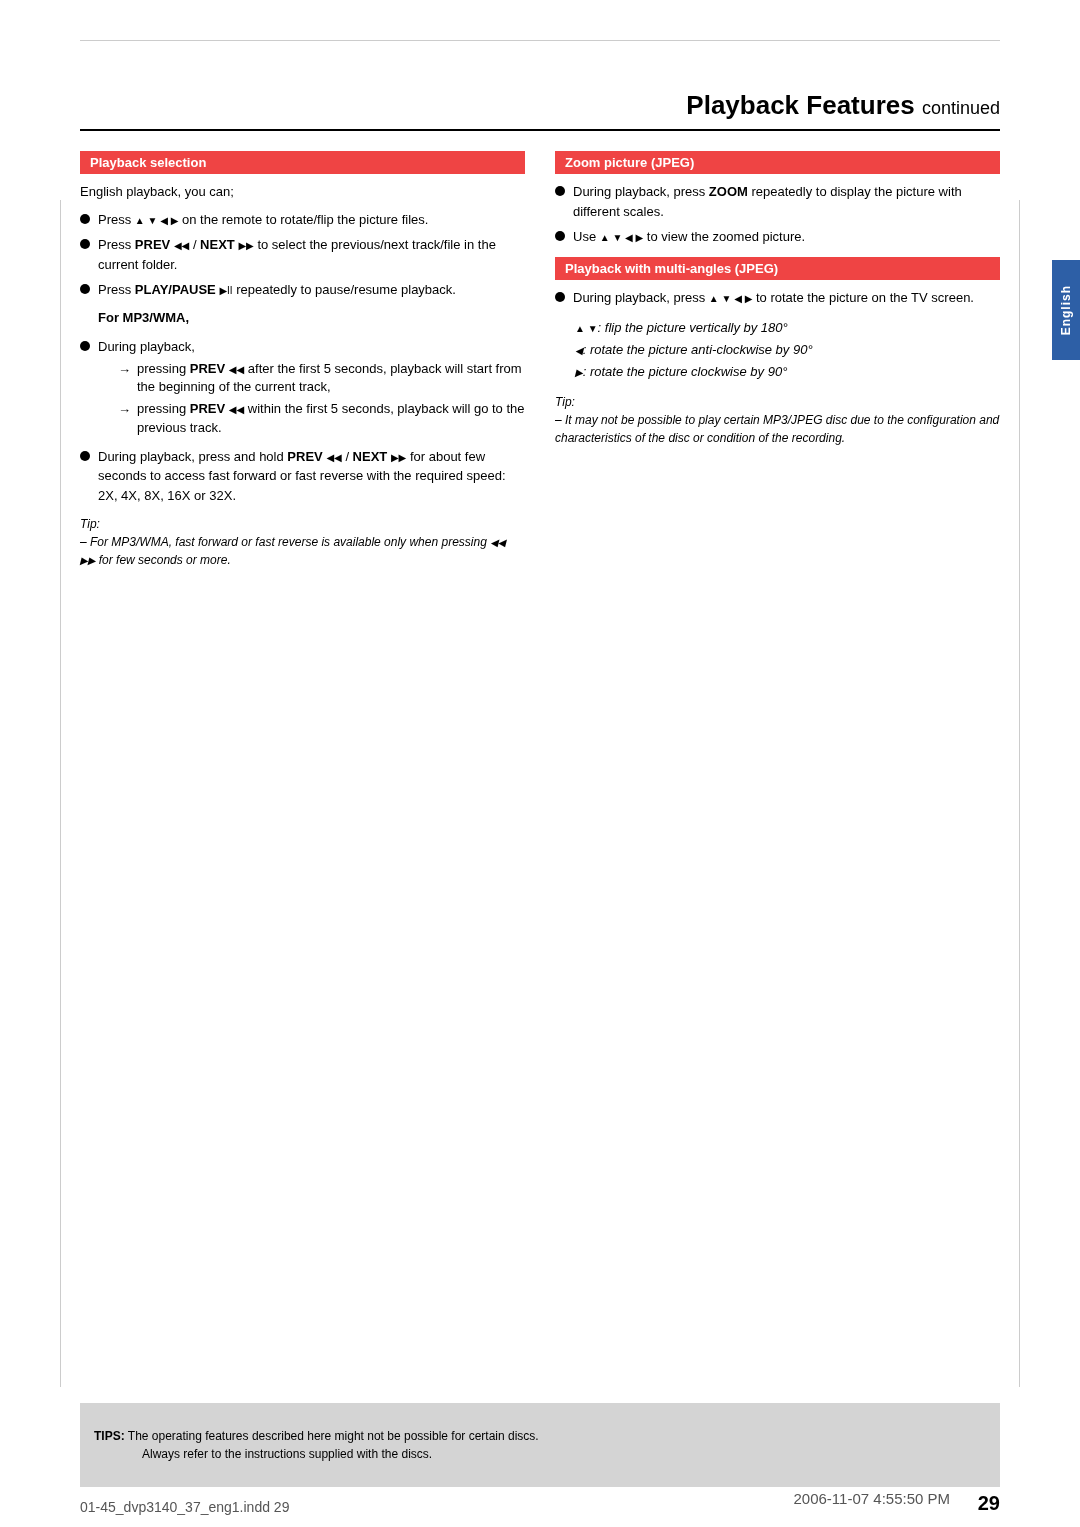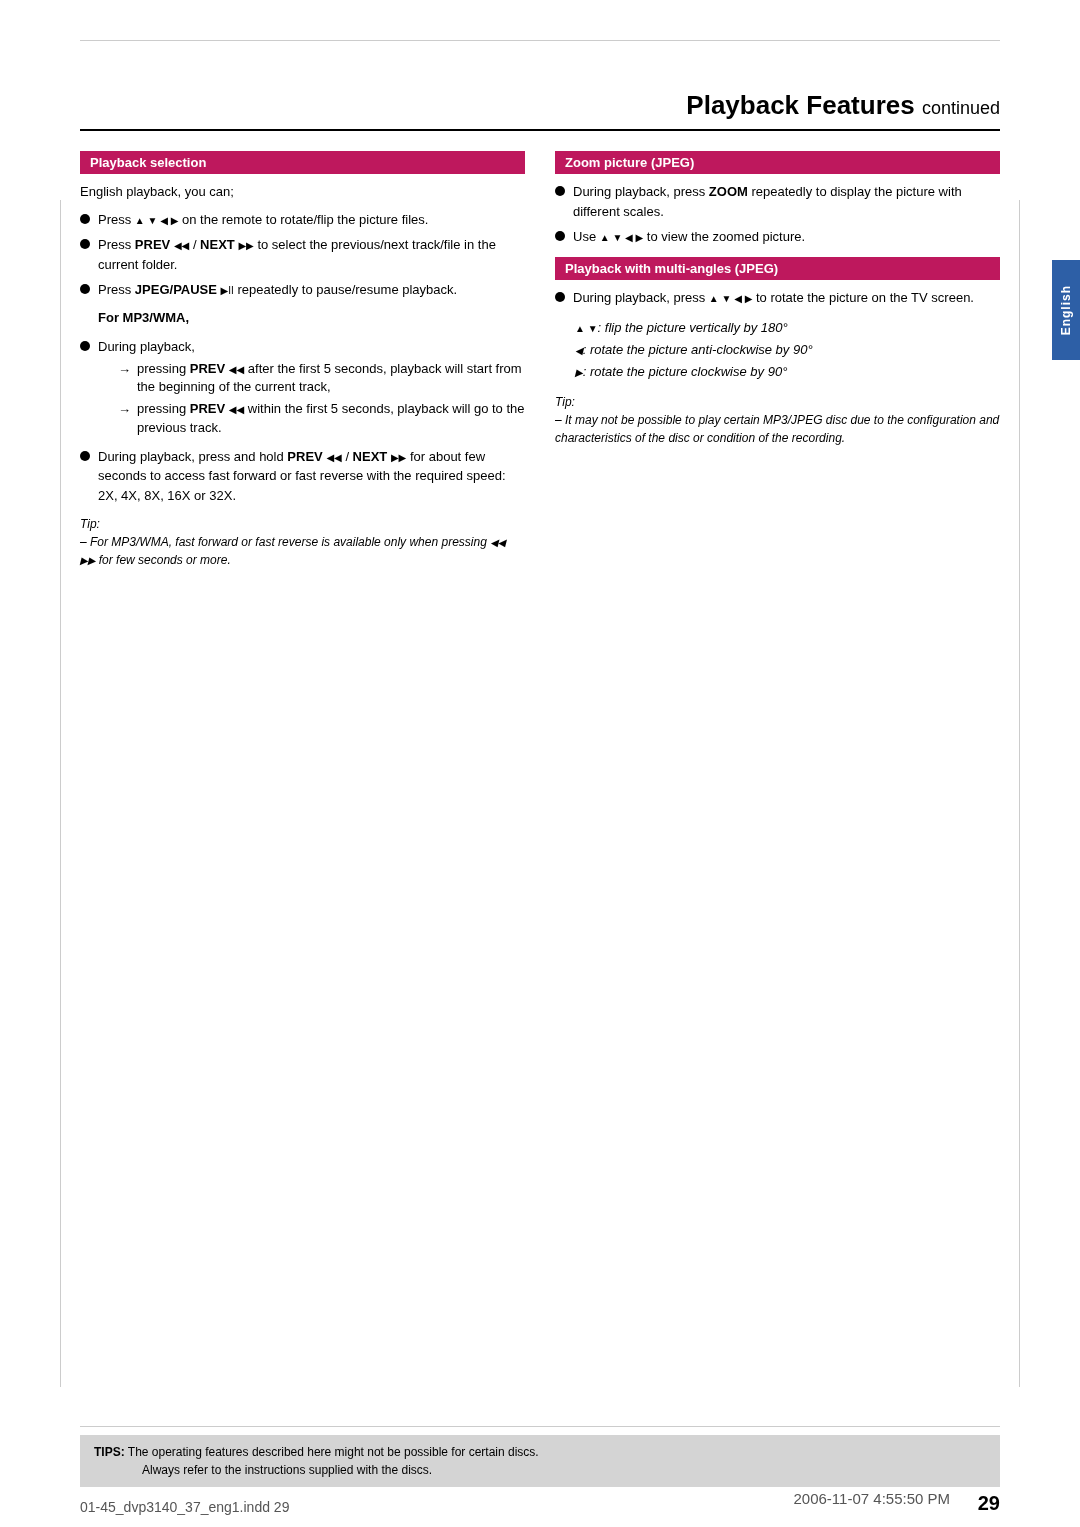--- a/index.html
+++ b/index.html
@@ -84,21 +84,21 @@
     }
     .col-left {
       flex: 1;
     }
     .col-right {
       flex: 1;
     }
 
     
     .section-header {
-      background: #be185d;
+      background: #ef4444;
       color: #fff;
       font-size: 13px;
       font-weight: bold;
       padding: 4px 10px;
       margin-bottom: 8px;
     }
 
     
     .bullet-list {
       list-style: none;
@@ -156,21 +156,21 @@
       line-height: 1.5;
     }
 
     
     .bottom-bar {
       position: absolute;
       bottom: 40px;
       left: 80px;
       right: 80px;
       background: #d4d4d4;
-      padding: 8px 14px;
+      padding: 24px 14px;
       font-size: 12px;
       line-height: 1.5;
     }
     .bottom-bar .tips-label {
       font-weight: bold;
     }
 
     
     .page-number {
       position: absolute;
@@ -265,21 +265,21 @@
         <li>
           <span class="bullet-dot"></span>
           <span class="bullet-text">
             Press <strong>PREV</strong> <span class="inline-sym">◀◀</span> / <strong>NEXT</strong> <span class="inline-sym">▶▶</span> to select the previous/next track/file in the current folder.
           </span>
         </li>
 
         <li>
           <span class="bullet-dot"></span>
           <span class="bullet-text">
-            Press <strong>JPEG/PAUSE</strong> <span class="inline-sym">▶II</span> repeatedly to pause/resume playback.
+            Press <strong>PLAY/PAUSE</strong> <span class="inline-sym">▶II</span> repeatedly to pause/resume playback.
           </span>
         </li>
       </ul>
 
       <div class="sub-heading">
         <span>For MP3/WMA,</span>
       </div>
 
       <ul class="bullet-list">
         <li>

